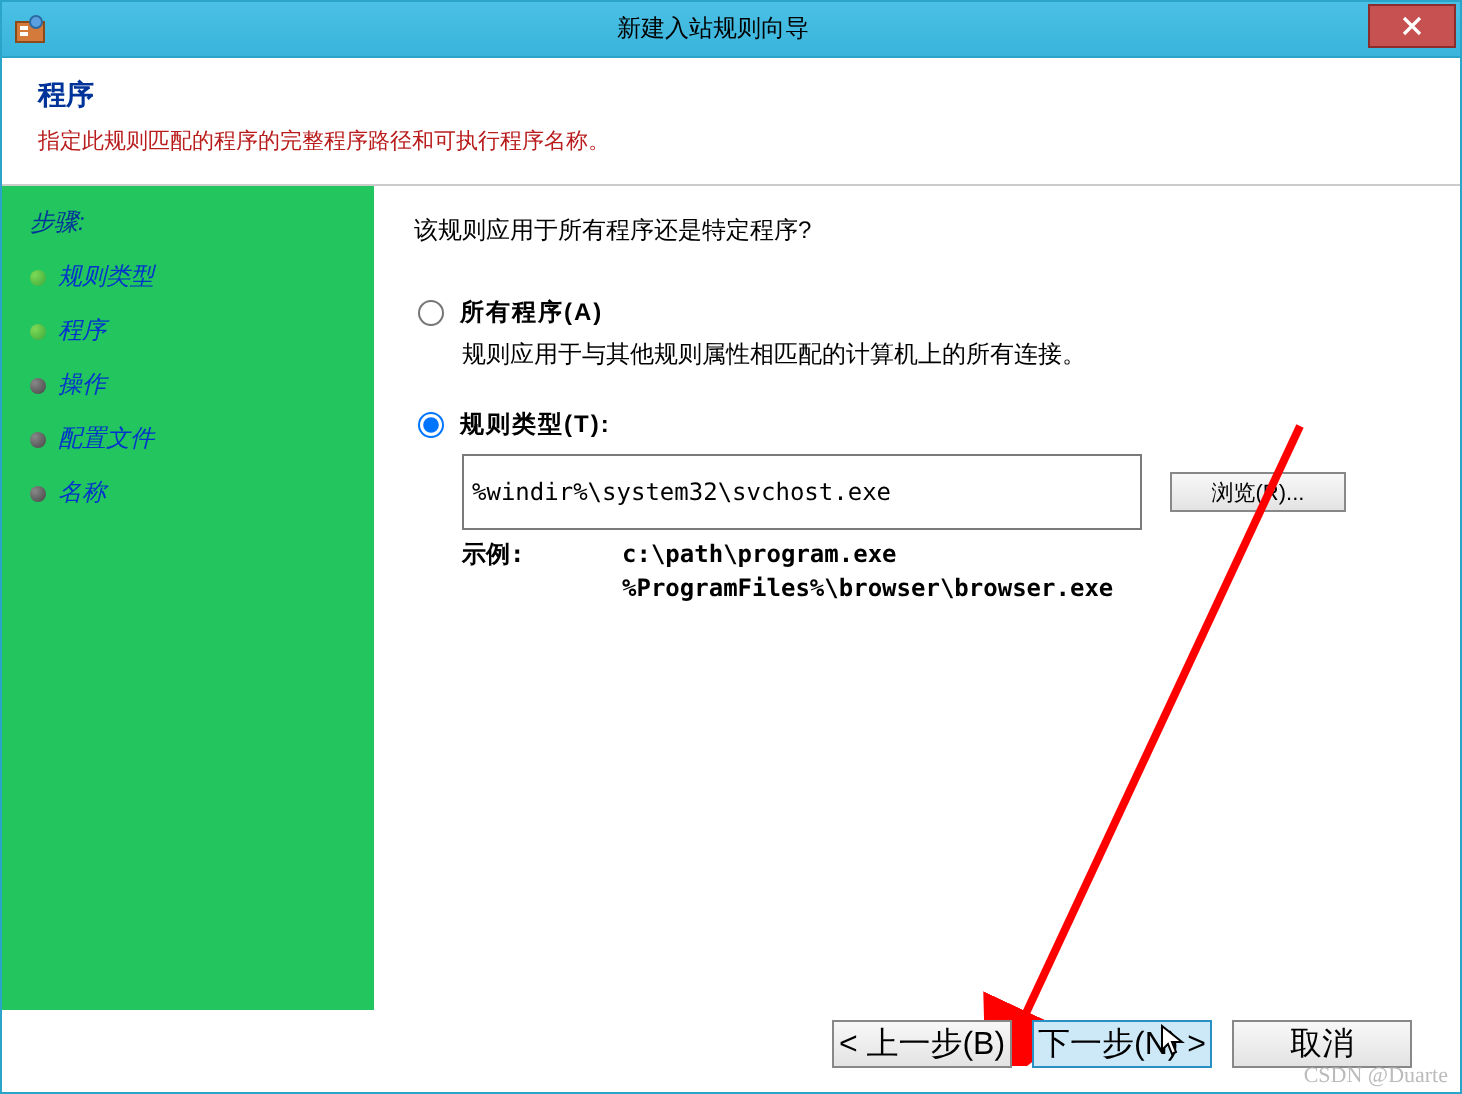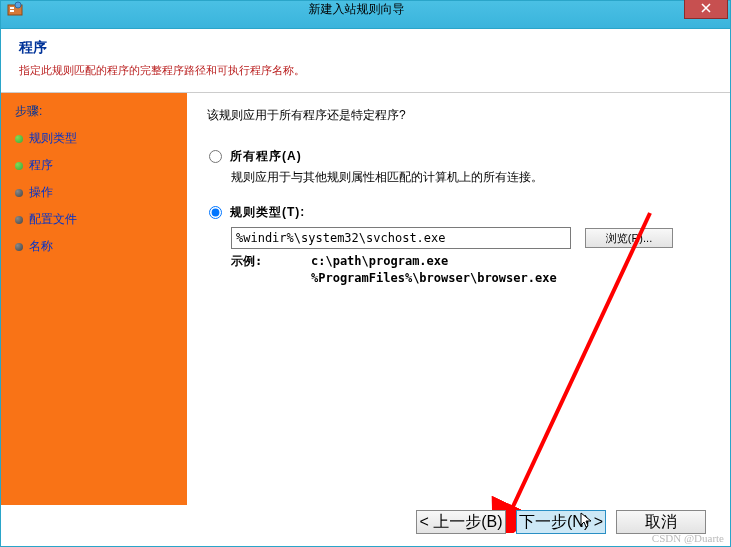--- a/index.html
+++ b/index.html
@@ -1,42 +1,42 @@
 <!DOCTYPE html>
 <html><head>
 <meta charset="utf-8">
 <style>
 * { box-sizing: border-box; margin: 0; padding: 0; }
 body { font-family: "Microsoft YaHei", SimSun, sans-serif; font-size: 12px; background: #fff; }
 .window { width: 731px; height: 547px; border: 1px solid #2aa5c9; position: relative; background: #fff; }
-.titlebar { height: 28px; background: linear-gradient(#4ac0e4, #3ab4dc); display: flex; align-items: flex-start; border-bottom: 1px solid #2aa5c9; }
+.titlebar { height: 28px; background: linear-gradient(#4ac0e4, #3ab4dc); display: flex; align-items: center; border-bottom: 1px solid #2aa5c9; }
 .title-icon { width: 16px; height: 16px; margin: 0 6px; display: inline-block; }
 .title-icon svg { width: 16px; height: 16px; }
 .title-text { flex: 1; text-align: center; color: #000; font-size: 12px; }
 .close-btn { width: 44px; height: 22px; background: #c75050; color: #fff; display: flex; align-items: center; justify-content: center; font-size: 13px; margin-right: 2px; margin-top: -4px; border: 1px solid #8b2d2d; cursor: pointer; }
 .header-section { padding: 10px 18px 14px 18px; background: #fff; }
 .header-title { color: #003399; font-size: 14px; font-weight: bold; margin-bottom: 6px; }
 .header-desc { font-size: 11px; color: #b91c1c; }
 .main-area { display: flex; height: calc(100% - 28px - 60px - 44px); border-top: 1px solid #ccc; }
-.sidebar { width: 186px; background: #f97316; padding: 10px 0 0 14px; }
+.sidebar { width: 186px; background: #22c55e; padding: 10px 0 0 14px; font-style: italic; }
 .steps-label { color: #003399; margin-bottom: 10px; font-size: 12px; }
 .step-item { display: flex; align-items: center; margin-bottom: 10px; cursor: pointer; }
 .bullet { width: 8px; height: 8px; border-radius: 50%; margin-right: 6px; flex-shrink: 0; }
 .bullet.done { background: radial-gradient(circle at 30% 30%, #7fd957, #3aa93a); }
 .bullet.todo { background: radial-gradient(circle at 30% 30%, #888, #444); }
 .step-label { color: #0033cc; font-size: 12px; }
 .content { flex: 1; padding: 14px 30px 0 20px; position: relative; }
 .question { margin-bottom: 24px; font-size: 12px; }
 .radio-group { margin-left: 2px; }
 .radio-row { display: flex; align-items: flex-start; margin-bottom: 4px; }
 .radio-row input[type=radio] { margin: 2px 8px 0 0; }
 .radio-label { font-weight: bold; letter-spacing: 1px; }
 .radio-desc { margin: 2px 0 18px 22px; font-size: 12px; }
 .path-row { display: flex; align-items: center; margin: 6px 0 4px 22px; }
-.path-input { width: 340px; height: 22px; border: 1px solid #7a7a7a; padding: 2px 4px; font-family: SimSun, monospace; font-size: 12px; }
+.path-input { width: 340px; height: 38px; border: 1px solid #7a7a7a; padding: 2px 4px; font-family: SimSun, monospace; font-size: 12px; }
 .browse-btn { width: 88px; height: 20px; margin-left: 14px; border: 1px solid #888; background: linear-gradient(#f8f8f8,#e3e3e3); font-size: 11px; cursor: pointer; }
 .example-row { display: flex; margin-left: 22px; font-family: SimSun, monospace; font-size: 12px; font-weight: bold; }
 .example-label { width: 80px; }
 .example-paths { line-height: 1.4; }
 .arrow { position: absolute; top: 110px; right: 60px; pointer-events: none; }
 .footer { position: absolute; bottom: 12px; right: 24px; display: flex; gap: 10px; }
 .footer button { width: 90px; height: 24px; border: 1px solid #888; background: linear-gradient(#f8f8f8,#e3e3e3); font-size: 16px; cursor: pointer; }
 .footer button.primary { background: #cde8f6; border: 1px solid #2a8fc4; }
 .watermark { position: absolute; bottom: 2px; right: 6px; color: #bbb; font-size: 11px; font-family: Liberation Serif, serif; }
 .cursor-ptr { position: absolute; bottom: 16px; right: 136px; pointer-events: none; }

